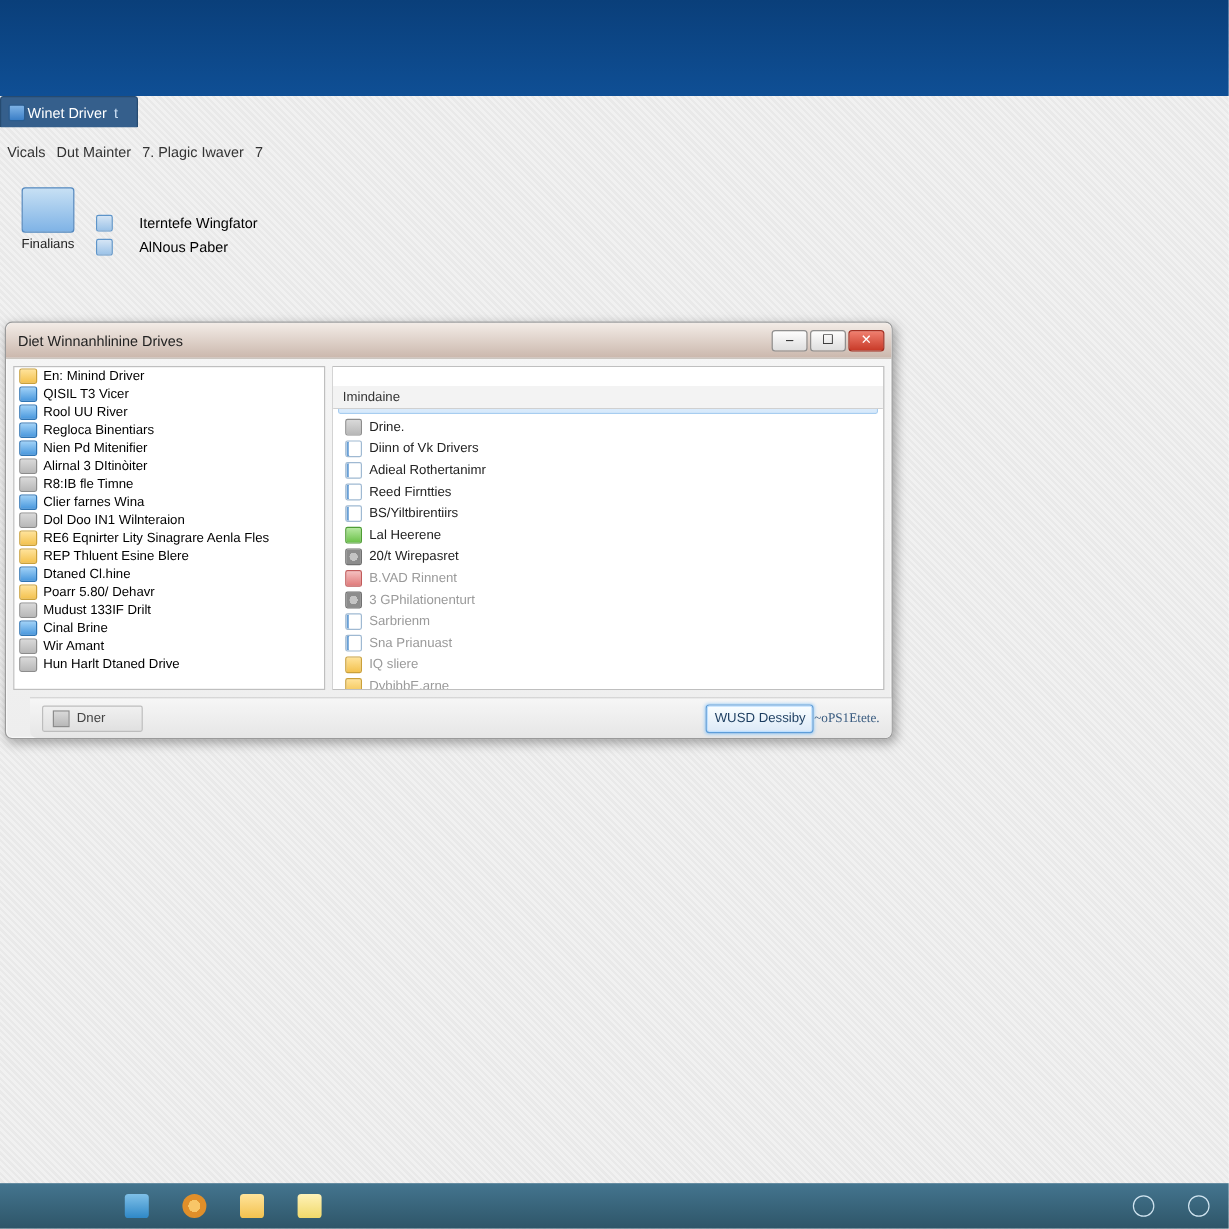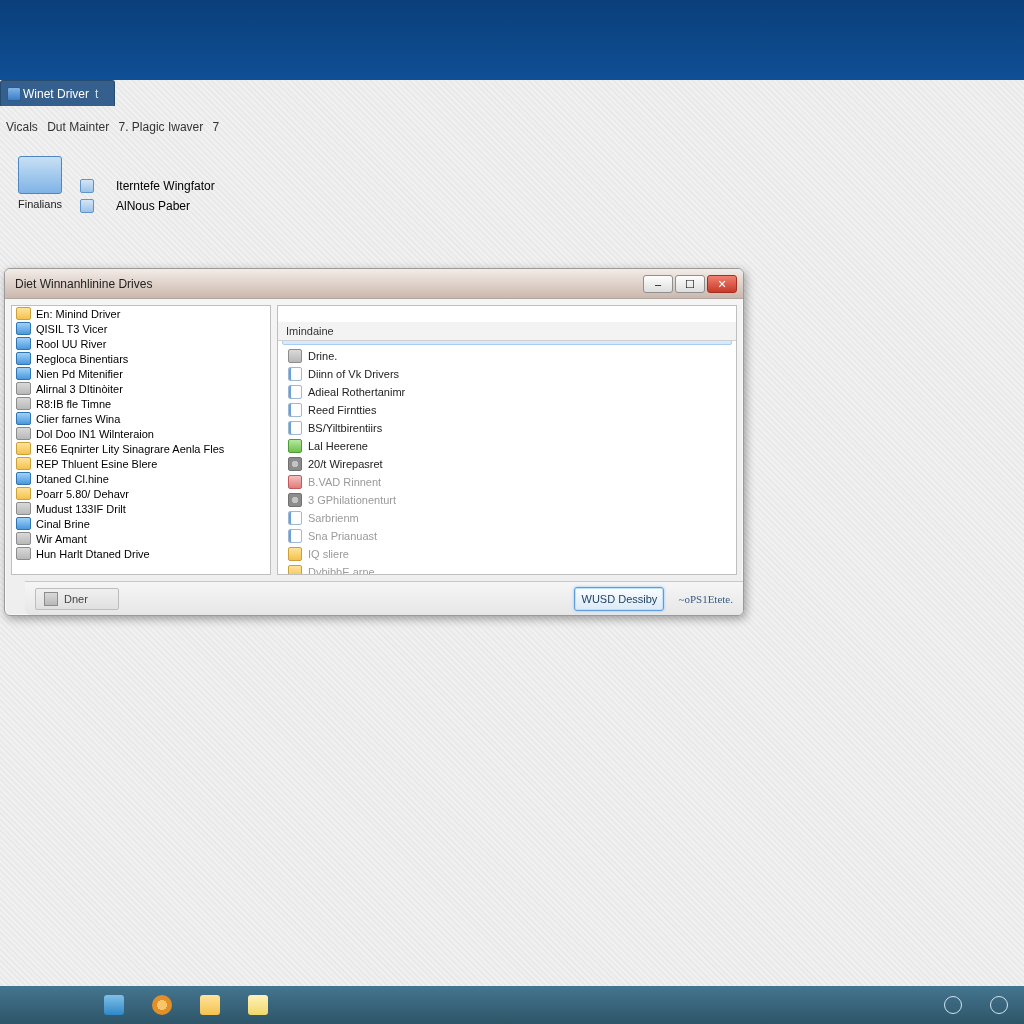--- a/index.html
+++ b/index.html
@@ -64,21 +64,21 @@
   .ic-green{background:linear-gradient(#b6e8a1,#6cc24a);border:1px solid #4e9c34;}
   .ic-pin{background:linear-gradient(#f5c0c0,#e17b7b);border:1px solid #c15a5a;}
 
   .footer {
     position:absolute; bottom:0; left:0; right:0; height:34px;
     background:linear-gradient(#f6f6f6,#e6e6e6);
     border-top:1px solid #c7c7c7; border-radius:0 0 6px 6px;
     display:flex; align-items:center; justify-content:space-between; padding:0 10px;margin-left:20px;
   }
   .status { display:flex; align-items:center; gap:6px; font-size:11px; color:#444; background:linear-gradient(#f0f0f0,#e0e0e0); border:1px solid #bdbdbd; padding:3px 30px 3px 8px; border-radius:2px;}
-  .footbtns { display:flex; gap:14px; align-items:center;}
+  .footbtns { display:flex; align-items:center;}
   .btn { min-width:90px; height:24px; font-size:11px; border-radius:3px; border:1px solid #8fa9c5; cursor:pointer;
          background:linear-gradient(#fafeff,#dce9f7); color:#1c3d5f;}
   .btn.primary { border-color:#5d9dd9; box-shadow:0 0 0 1px #bfe0ff inset, 0 0 3px #8fc7f7;}
   .linkbtn { font-size:11px; color:#3a5c80; background:none; border:none; cursor:pointer;font-family:Liberation Serif, serif;}
 
   
   .taskbar { position:absolute; bottom:0; left:0; right:0; height:38px;
     background:linear-gradient(#44758f,#2e5568); display:flex; align-items:center; padding:0 16px; gap:28px;}
   .taskbar .spacer{flex:1;}
   .tcn{width:20px;height:20px;border-radius:3px;cursor:pointer;}

